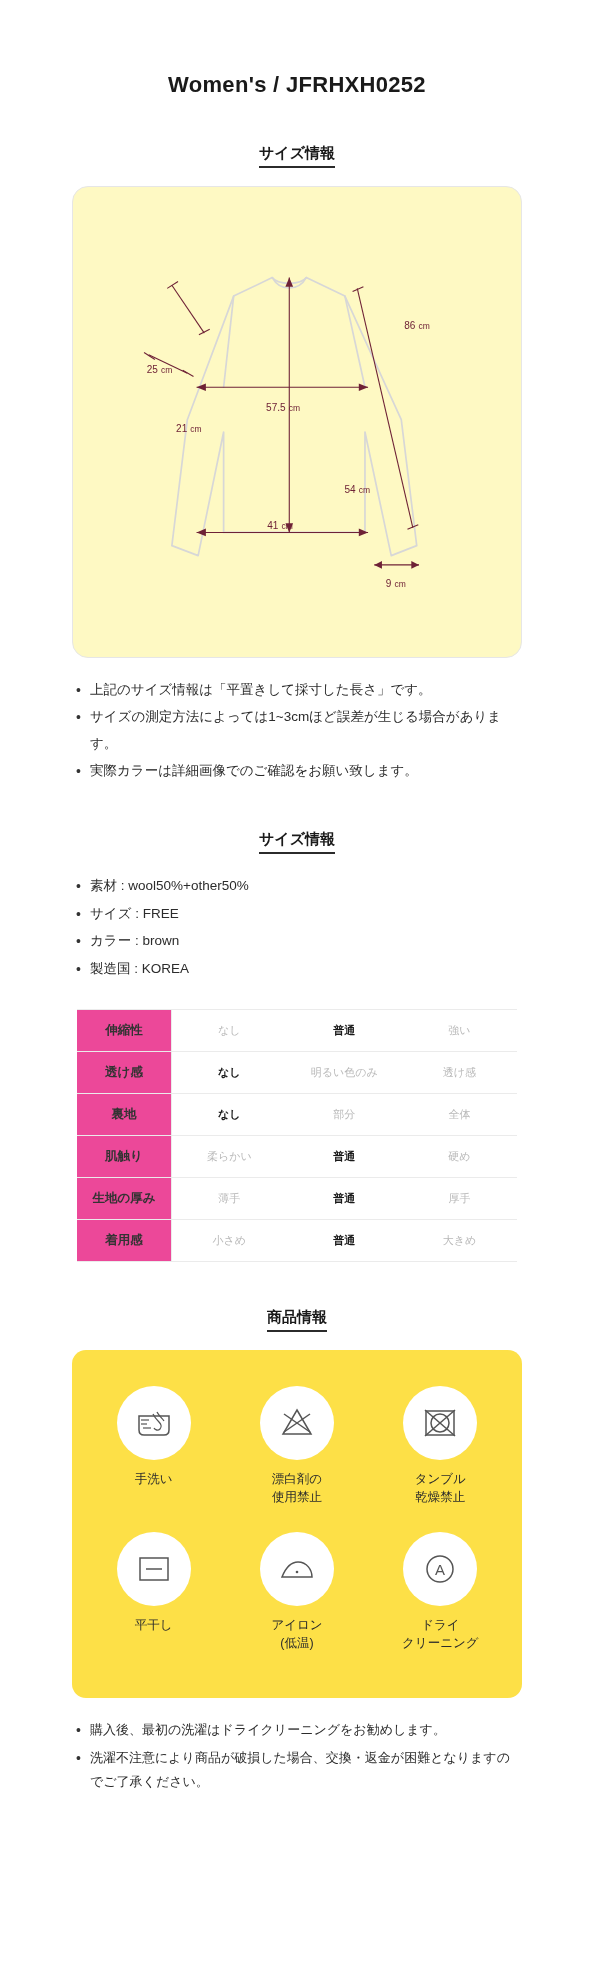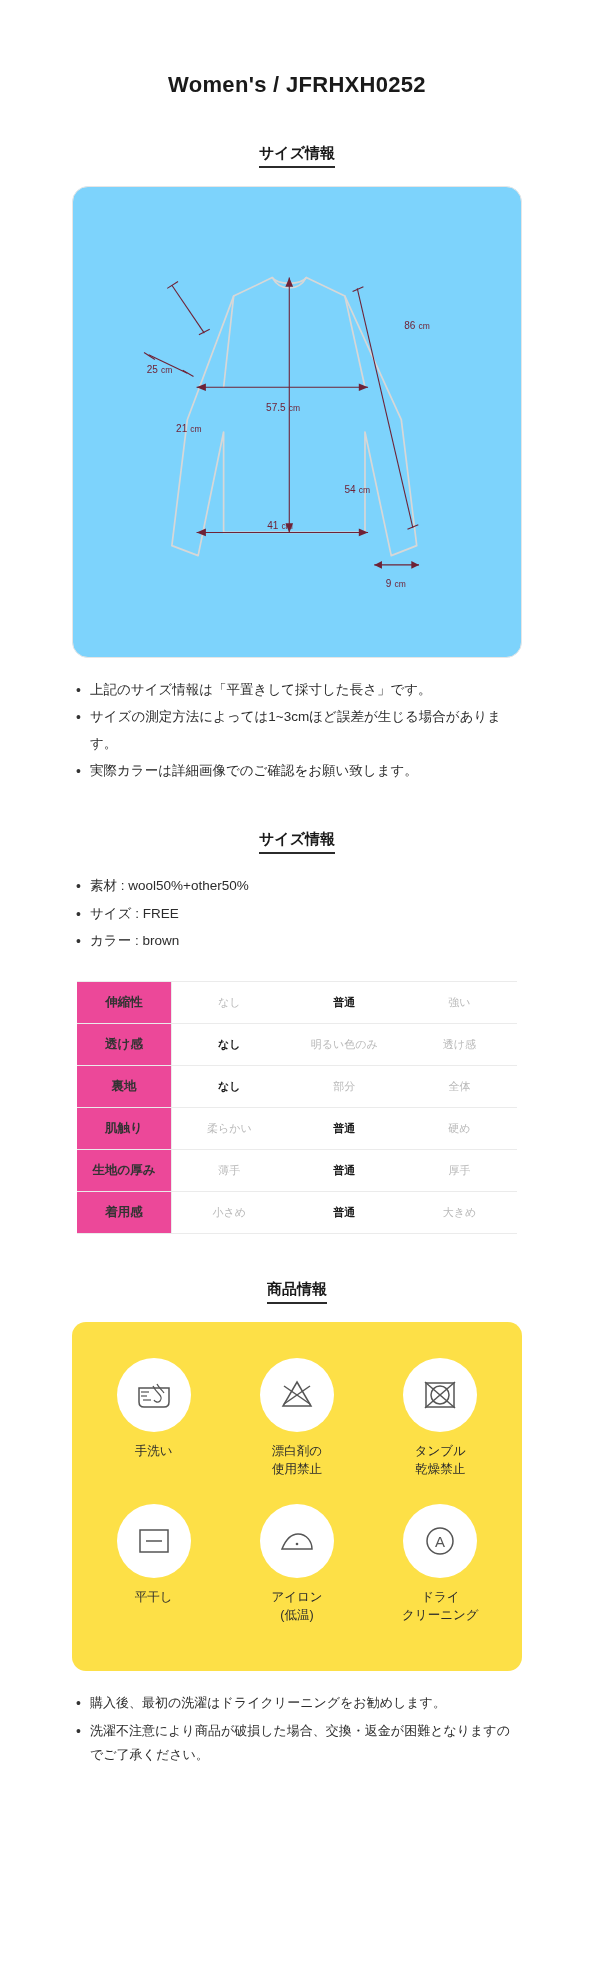--- a/index.html
+++ b/index.html
@@ -37,21 +37,21 @@
   }
   .section-heading span {
     display: inline-block;
     border-bottom: 2px solid #2b2b2b;
     padding-bottom: 3px;
   }
   .diagram-box {
     margin: 0 10px;
     border: 1px solid #e6e6e6;
     border-radius: 16px;
-    background: #7dd3fc;
+    background: #fef9c3;
     height: 470px;
     position: relative;
     overflow: hidden;
   }
   .diagram-box svg {
     display: block;
     width: 100%;
     height: 100%;
   }
   ul.notes {
@@ -284,20 +284,21 @@
   </ul>
 
   <div class="section-heading">
     <span>サイズ情報</span>
   </div>
 
   <ul class="specs">
     <li>素材 : wool50%+other50%</li>
     <li>サイズ : FREE</li>
     <li>カラー : brown</li>
+    <li>製造国 : KOREA</li>
   </ul>
 
   <table class="attr">
     <tbody>
       <tr>
         <td class="label">伸縮性</td>
         <td>なし</td>
         <td class="on">普通</td>
         <td>強い</td>
       </tr>

